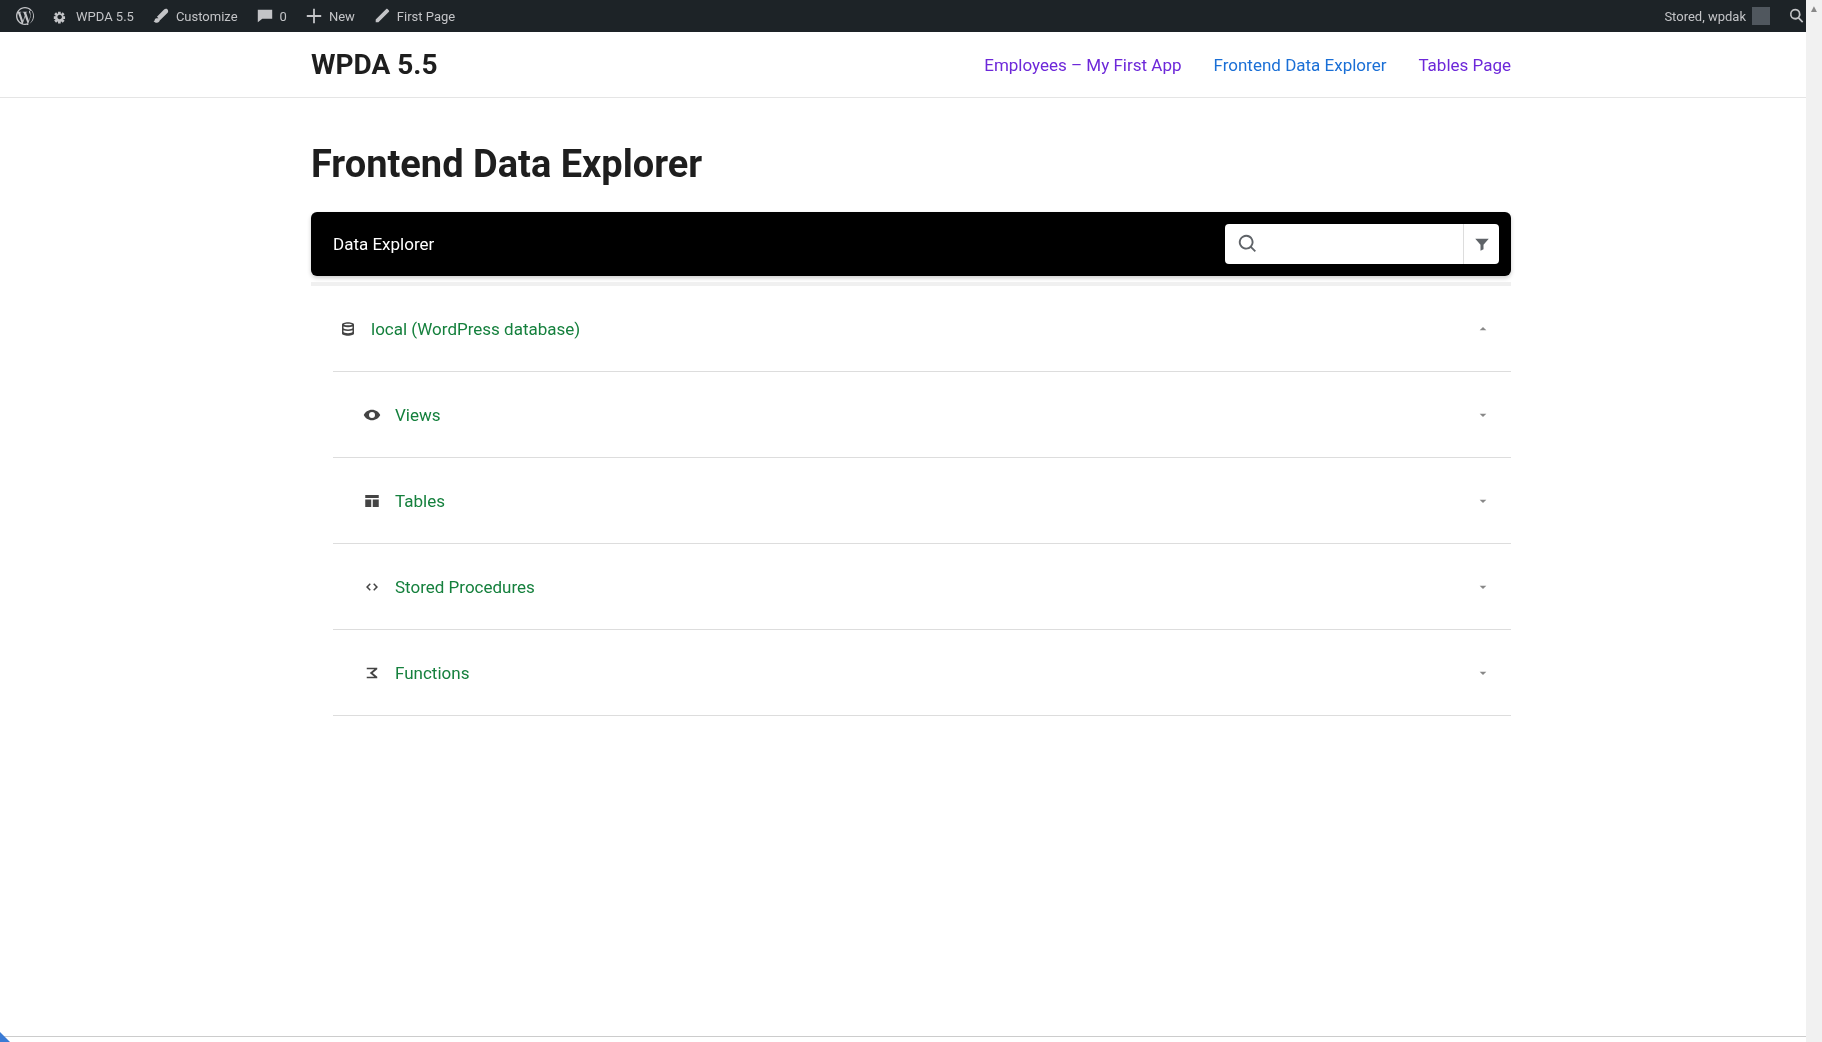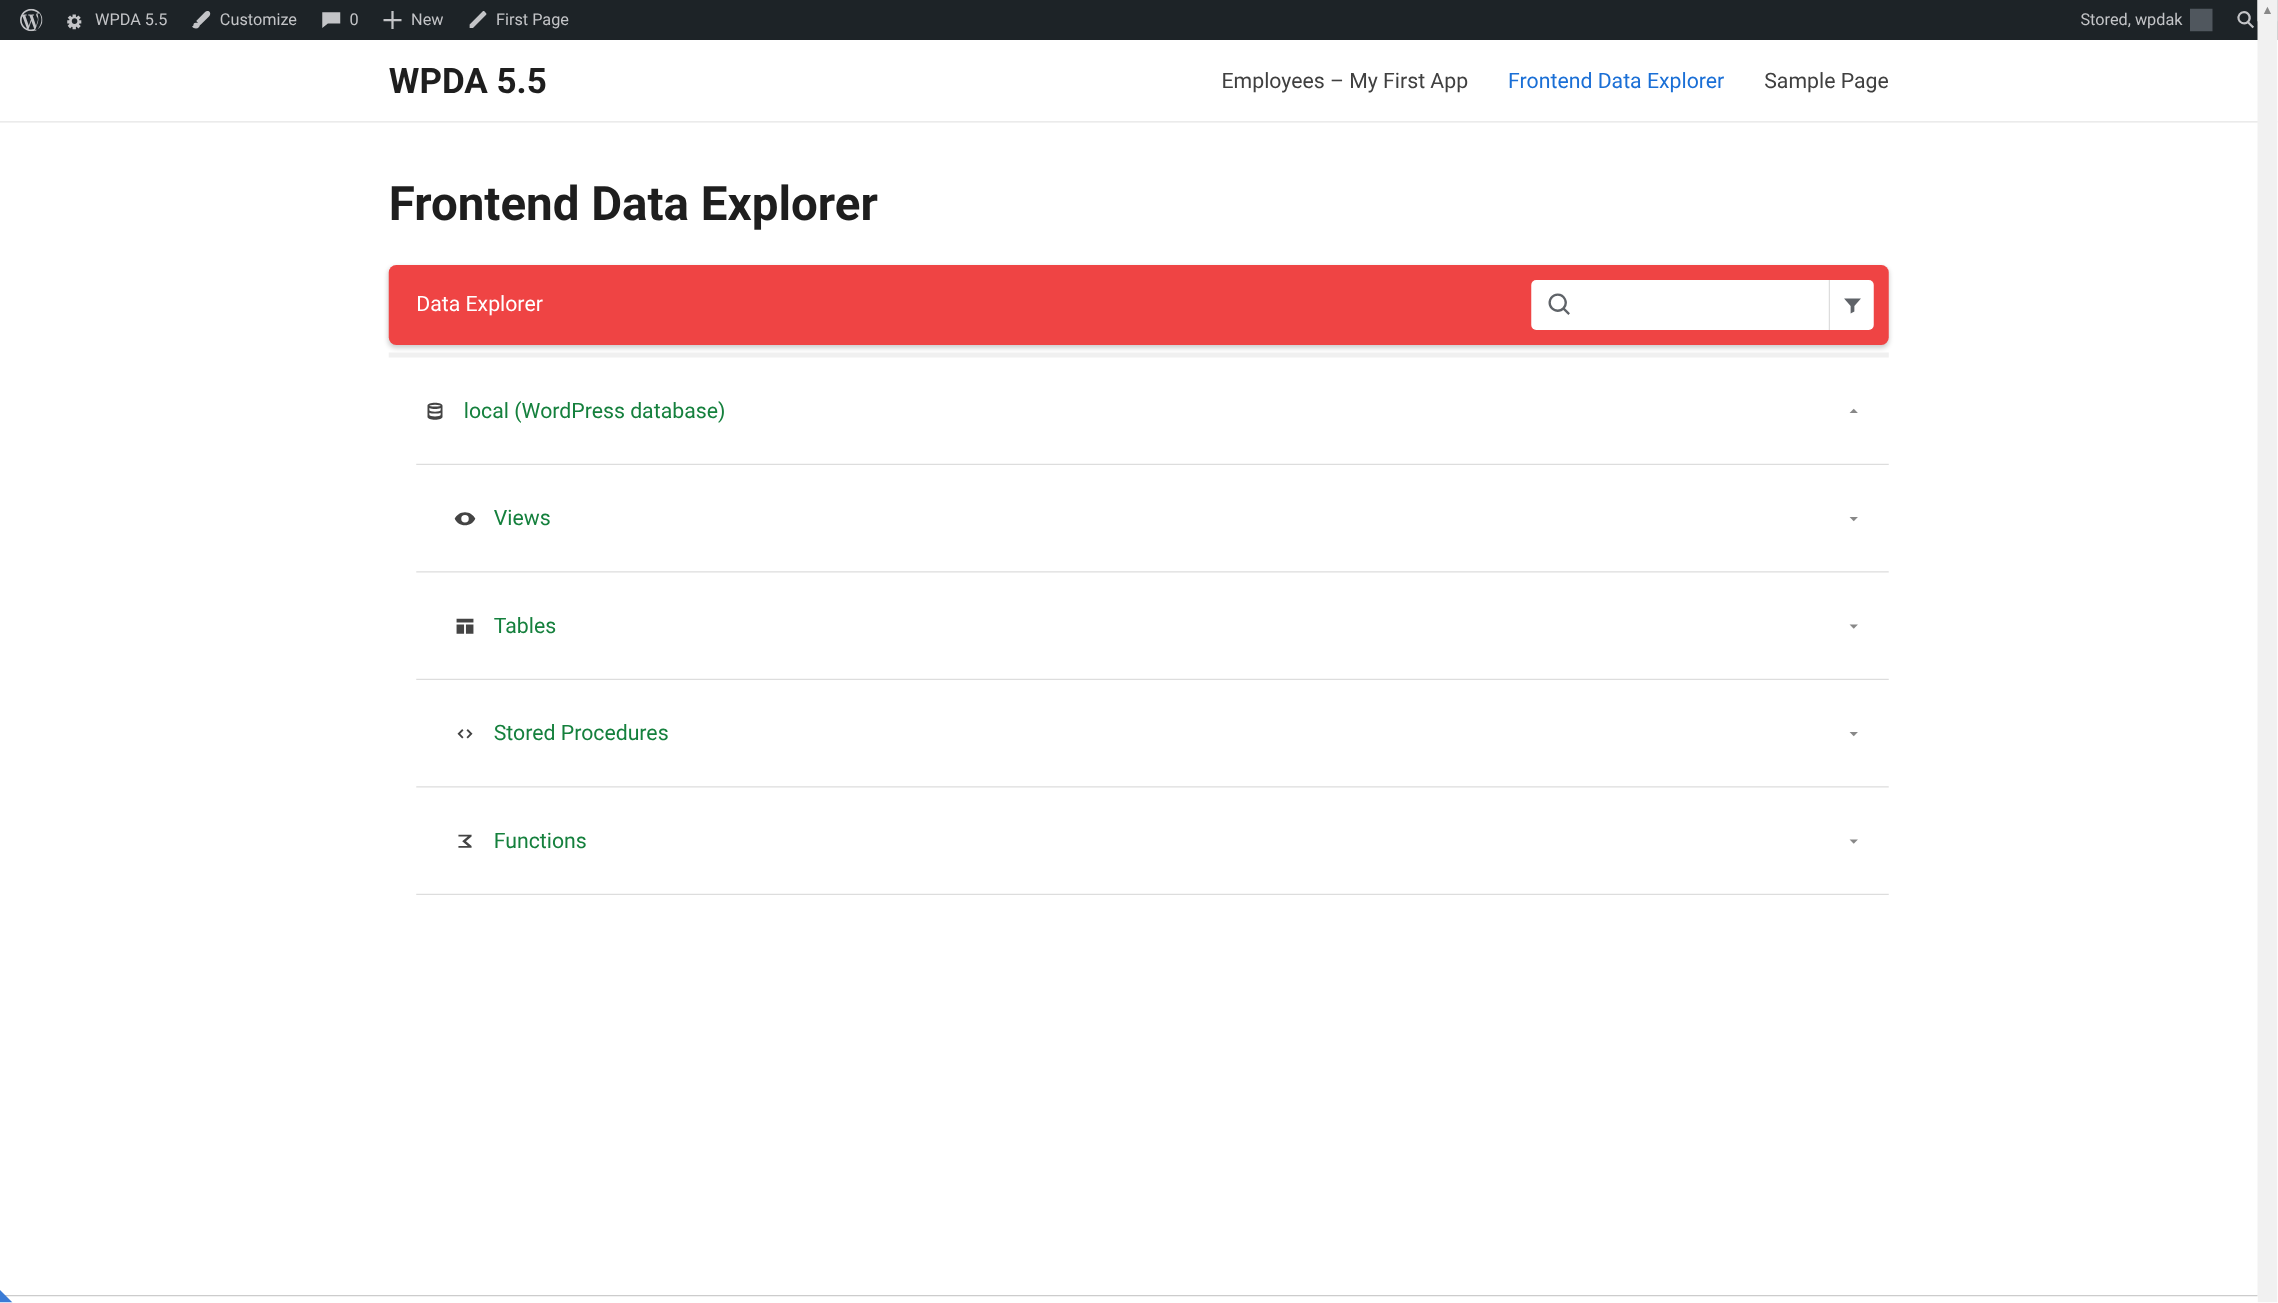--- a/index.html
+++ b/index.html
@@ -53,39 +53,39 @@
       display: flex;
       align-items: center;
       justify-content: space-between;
     }
     .site-title {
       font-size: 28px;
       font-weight: 700;
       color: #1e1e1e;
     }
     .site-nav { display: flex; gap: 32px; }
-    .nav-link { font-size: 17px; color: #404040; text-decoration: none; cursor: pointer; }
+    .nav-link { font-size: 17px; color: #6d28d9; text-decoration: none; cursor: pointer; }
     .nav-link.current { color: #1a6fd6; }
 
     
     .page {
       max-width: 1200px;
       margin: 0 auto;
       padding: 44px 0 0 0;
     }
     .page-title {
       font-size: 38px;
       font-weight: 700;
       color: #1e1e1e;
       margin-bottom: 26px;
     }
 
     
     .panel-header {
-      background: #ef4444;
+      background: #000000;
       color: #fff;
       border-radius: 6px;
       padding: 12px 12px 12px 22px;
       display: flex;
       align-items: center;
       justify-content: space-between;
       box-shadow: 0 2px 4px rgba(0,0,0,0.2);
       margin-bottom: 6px;
     }
     .panel-title { font-size: 17px; }
@@ -229,21 +229,21 @@
     </div>
   </div>
 </div>
 
 <div class="site-header">
   <div class="site-header-inner">
     <div class="site-title">WPDA 5.5</div>
     <nav class="site-nav">
       <a class="nav-link">Employees – My First App</a>
       <a class="nav-link current">Frontend Data Explorer</a>
-      <a class="nav-link">Sample Page</a>
+      <a class="nav-link">Tables Page</a>
     </nav>
   </div>
 </div>
 
 <div class="page">
   <h1 class="page-title">Frontend Data Explorer</h1>
 
   <div class="panel-header">
     <div class="panel-title">Data Explorer</div>
     <div class="search-wrap">

